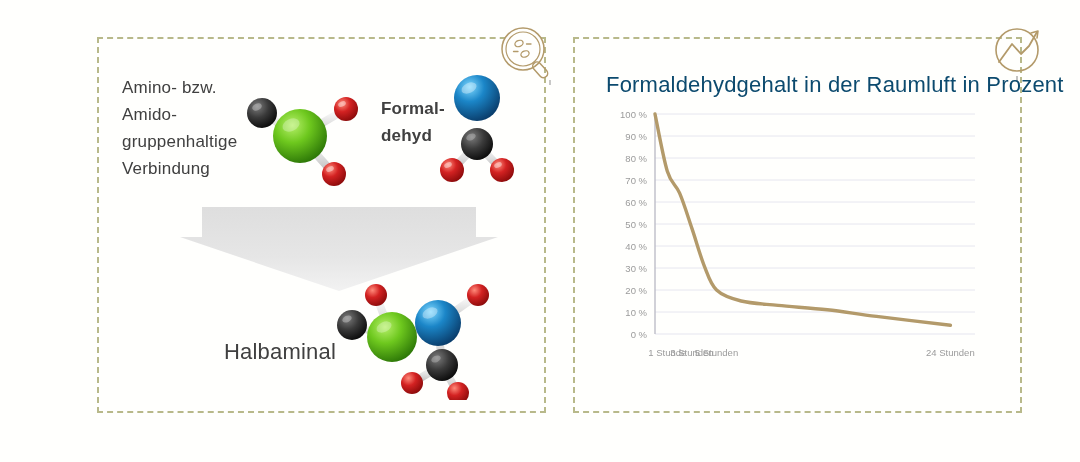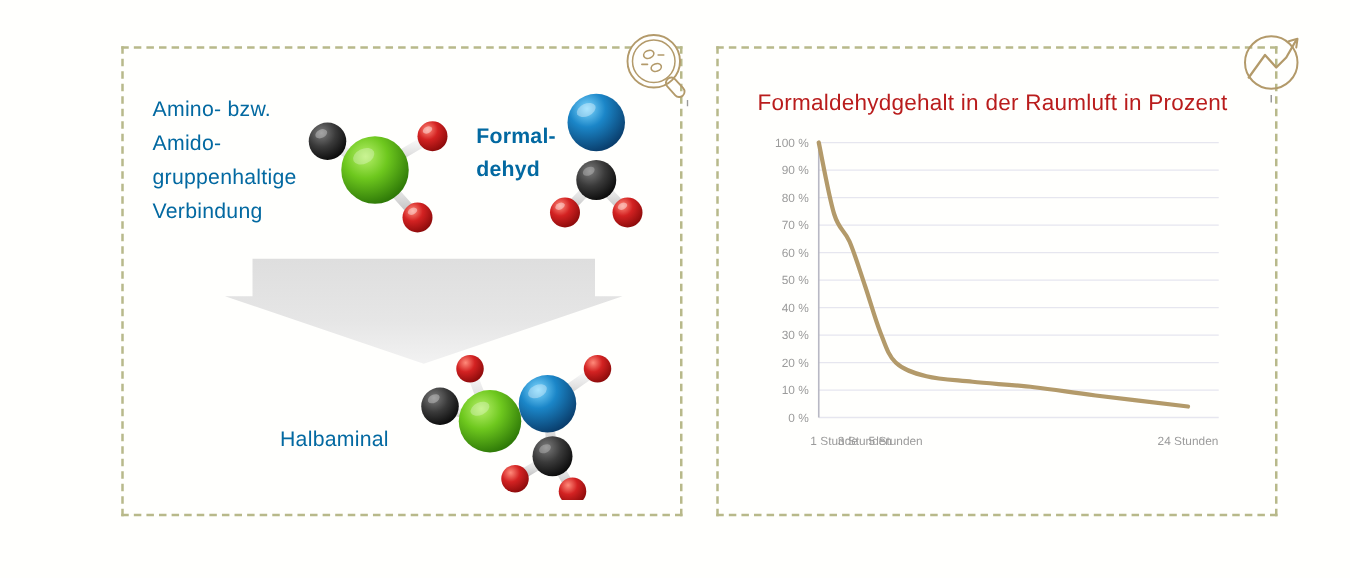--- a/index.html
+++ b/index.html
@@ -24,47 +24,47 @@
 
   
   .badge{position:absolute;width:62px;height:62px;}
   #badge-magnifier{left:498px;top:24px;}
   #badge-chart{left:990px;top:22px;}
   .badge svg{display:block;width:62px;height:62px;}
 
   
   .lbl{
     position:absolute;
-    color:#0369a1;
+    color:#404040;
     font-size:17px;
     line-height:27px;
     letter-spacing:.2px;
     white-space:pre-line;
   }
   #label-amino{left:122px;top:74px;width:175px;}
   #label-formaldehyd{left:381px;top:95px;width:110px;font-weight:bold;}
-  #label-halbaminal{left:224px;top:338px;width:170px;font-size:17px;}
+  #label-halbaminal{left:224px;top:338px;width:170px;font-size:22px;}
 
   
   #arrow-down{
     position:absolute;left:180px;top:205px;width:318px;height:88px;
   }
   #arrow-down svg{display:block;width:100%;height:100%;}
 
   
   .mol{position:absolute;}
   #mol-amino{left:236px;top:86px;width:128px;height:108px;}
   #mol-formaldehyd{left:436px;top:72px;width:82px;height:115px;}
   #mol-halbaminal{left:330px;top:275px;width:172px;height:125px;}
   .mol svg{display:block;width:100%;height:100%;}
 
   
   #chart-title{
     position:absolute;left:606px;top:72px;
-    color:#b91c1c;font-size:18px;letter-spacing:.2px;
+    color:#0c4a6e;font-size:22px;letter-spacing:.2px;
   }
   #chart-area{position:absolute;left:600px;top:102px;width:400px;height:260px;}
   #chart-area svg{display:block;width:400px;height:260px;}
   .ytick{font-size:9.5px;fill:#9b9b9b;font-family:"Liberation Sans",sans-serif;}
   .xtick{font-size:9.5px;fill:#9b9b9b;font-family:"Liberation Sans",sans-serif;}
 </style>
 </head>
 <body>
 
 <div class="stage">

